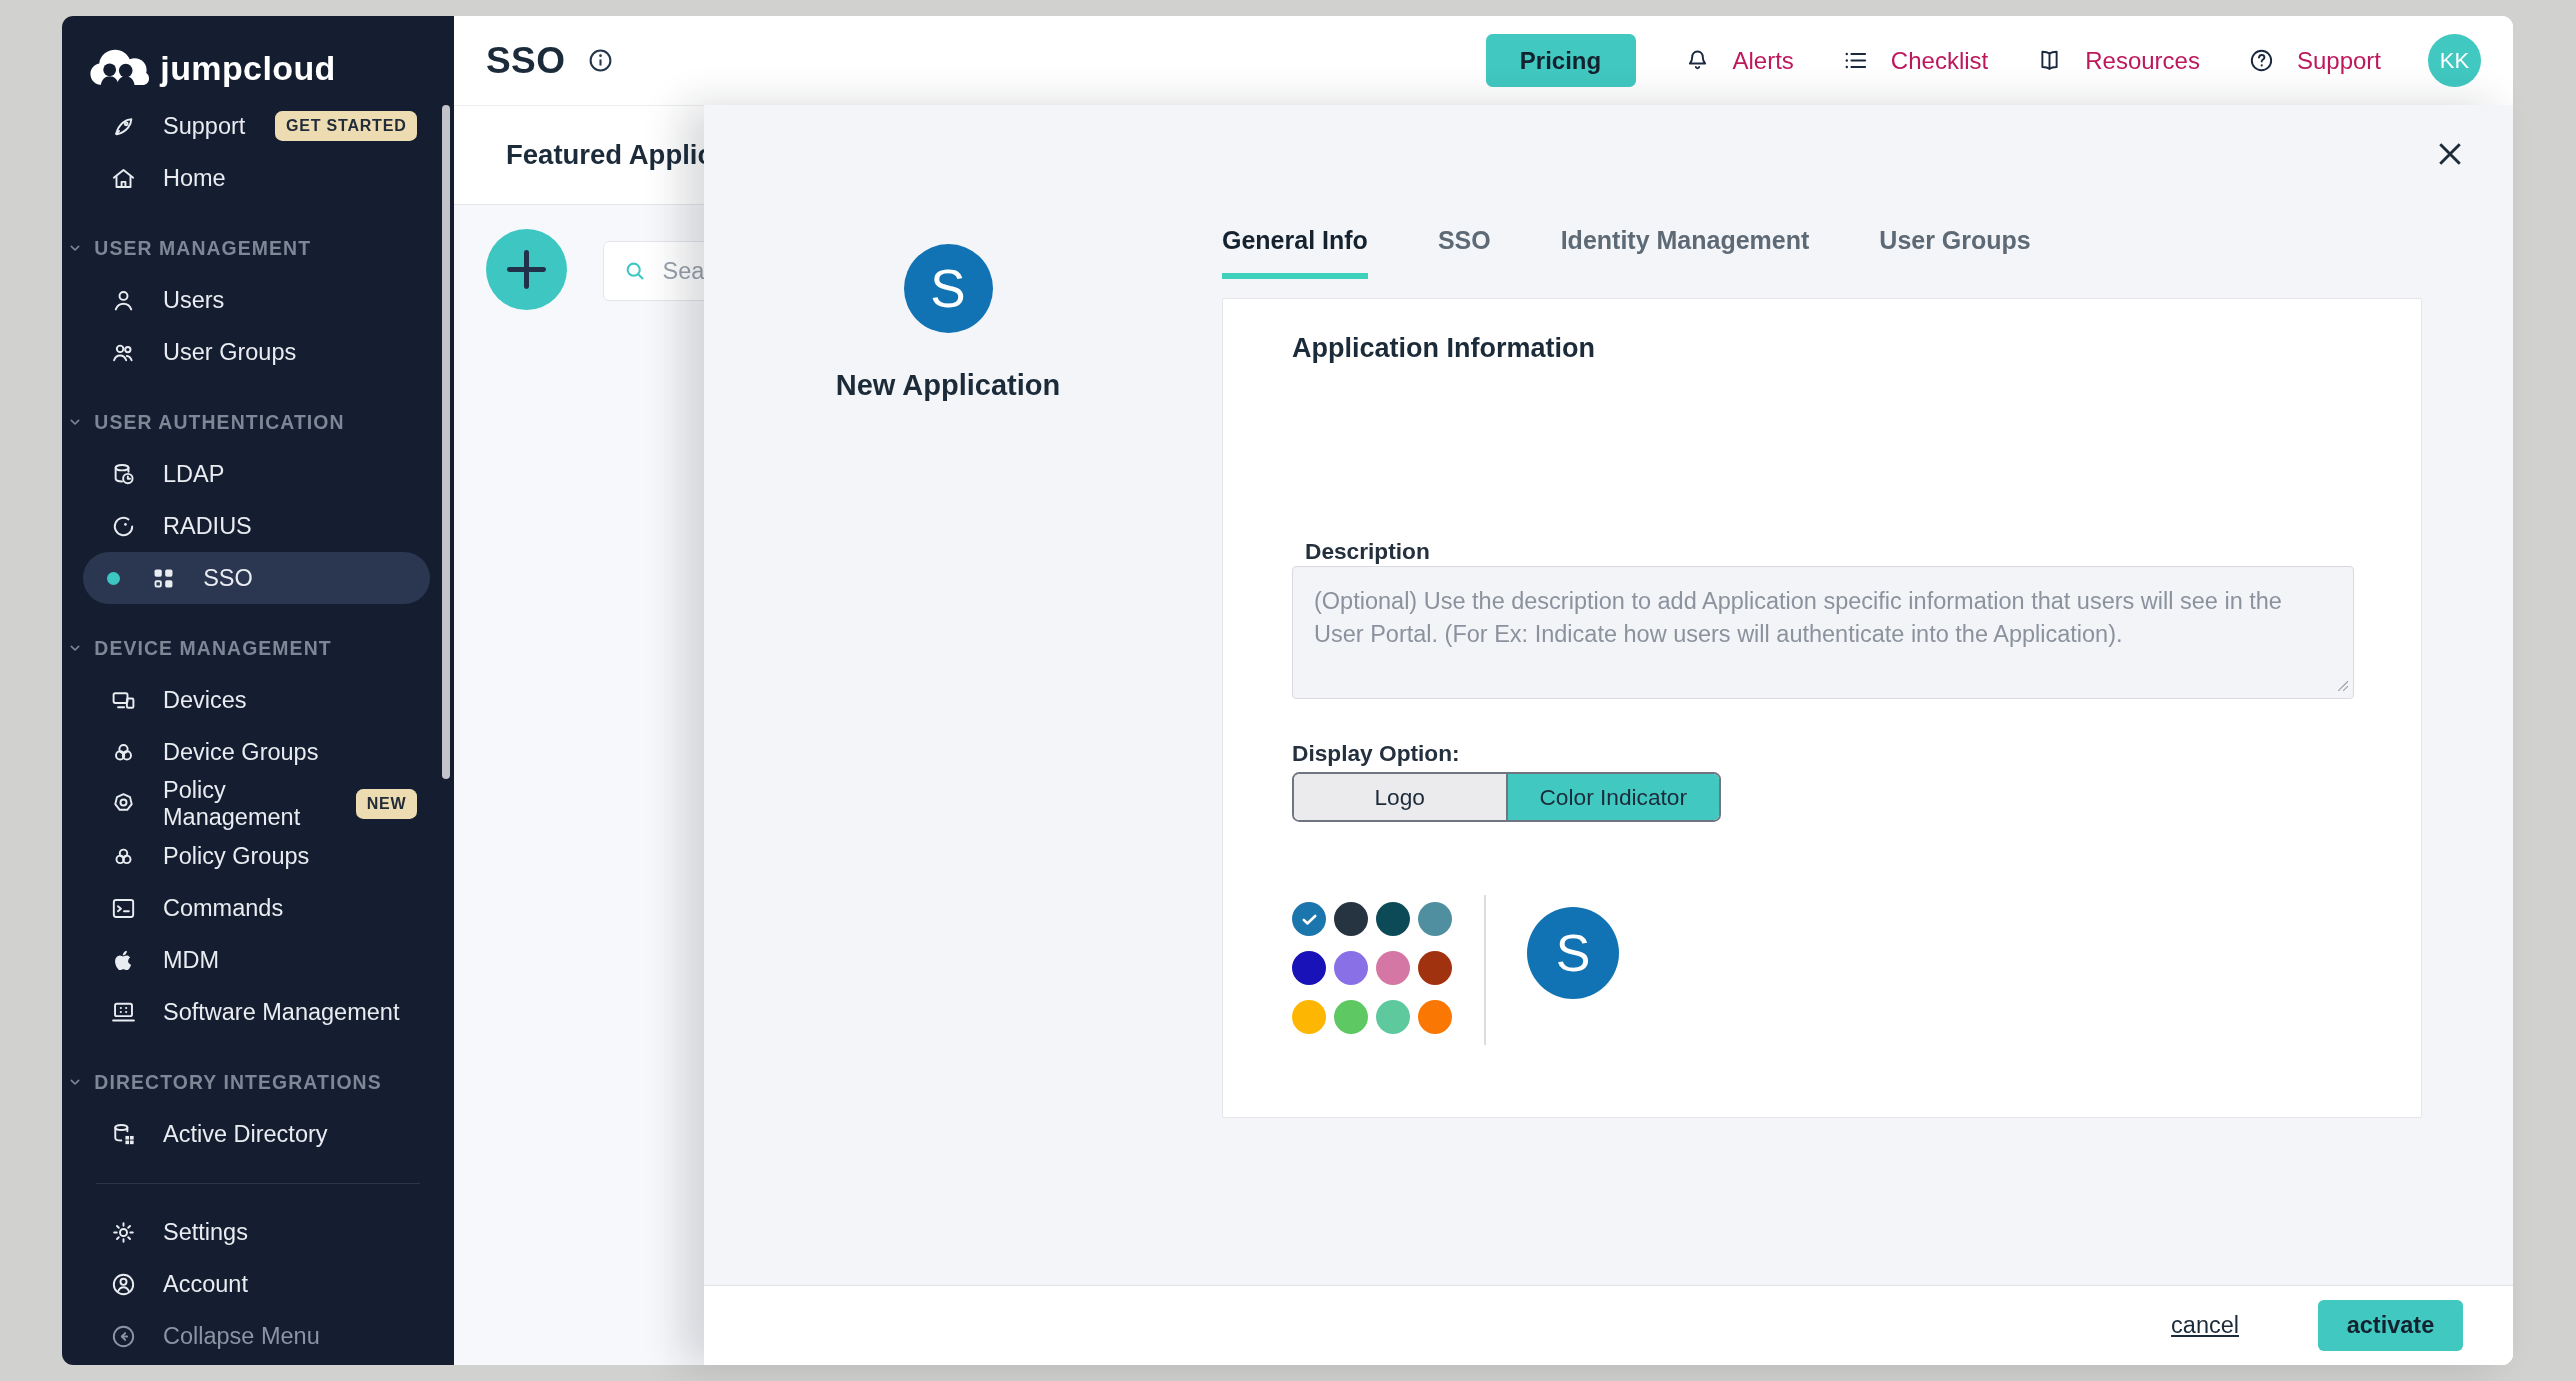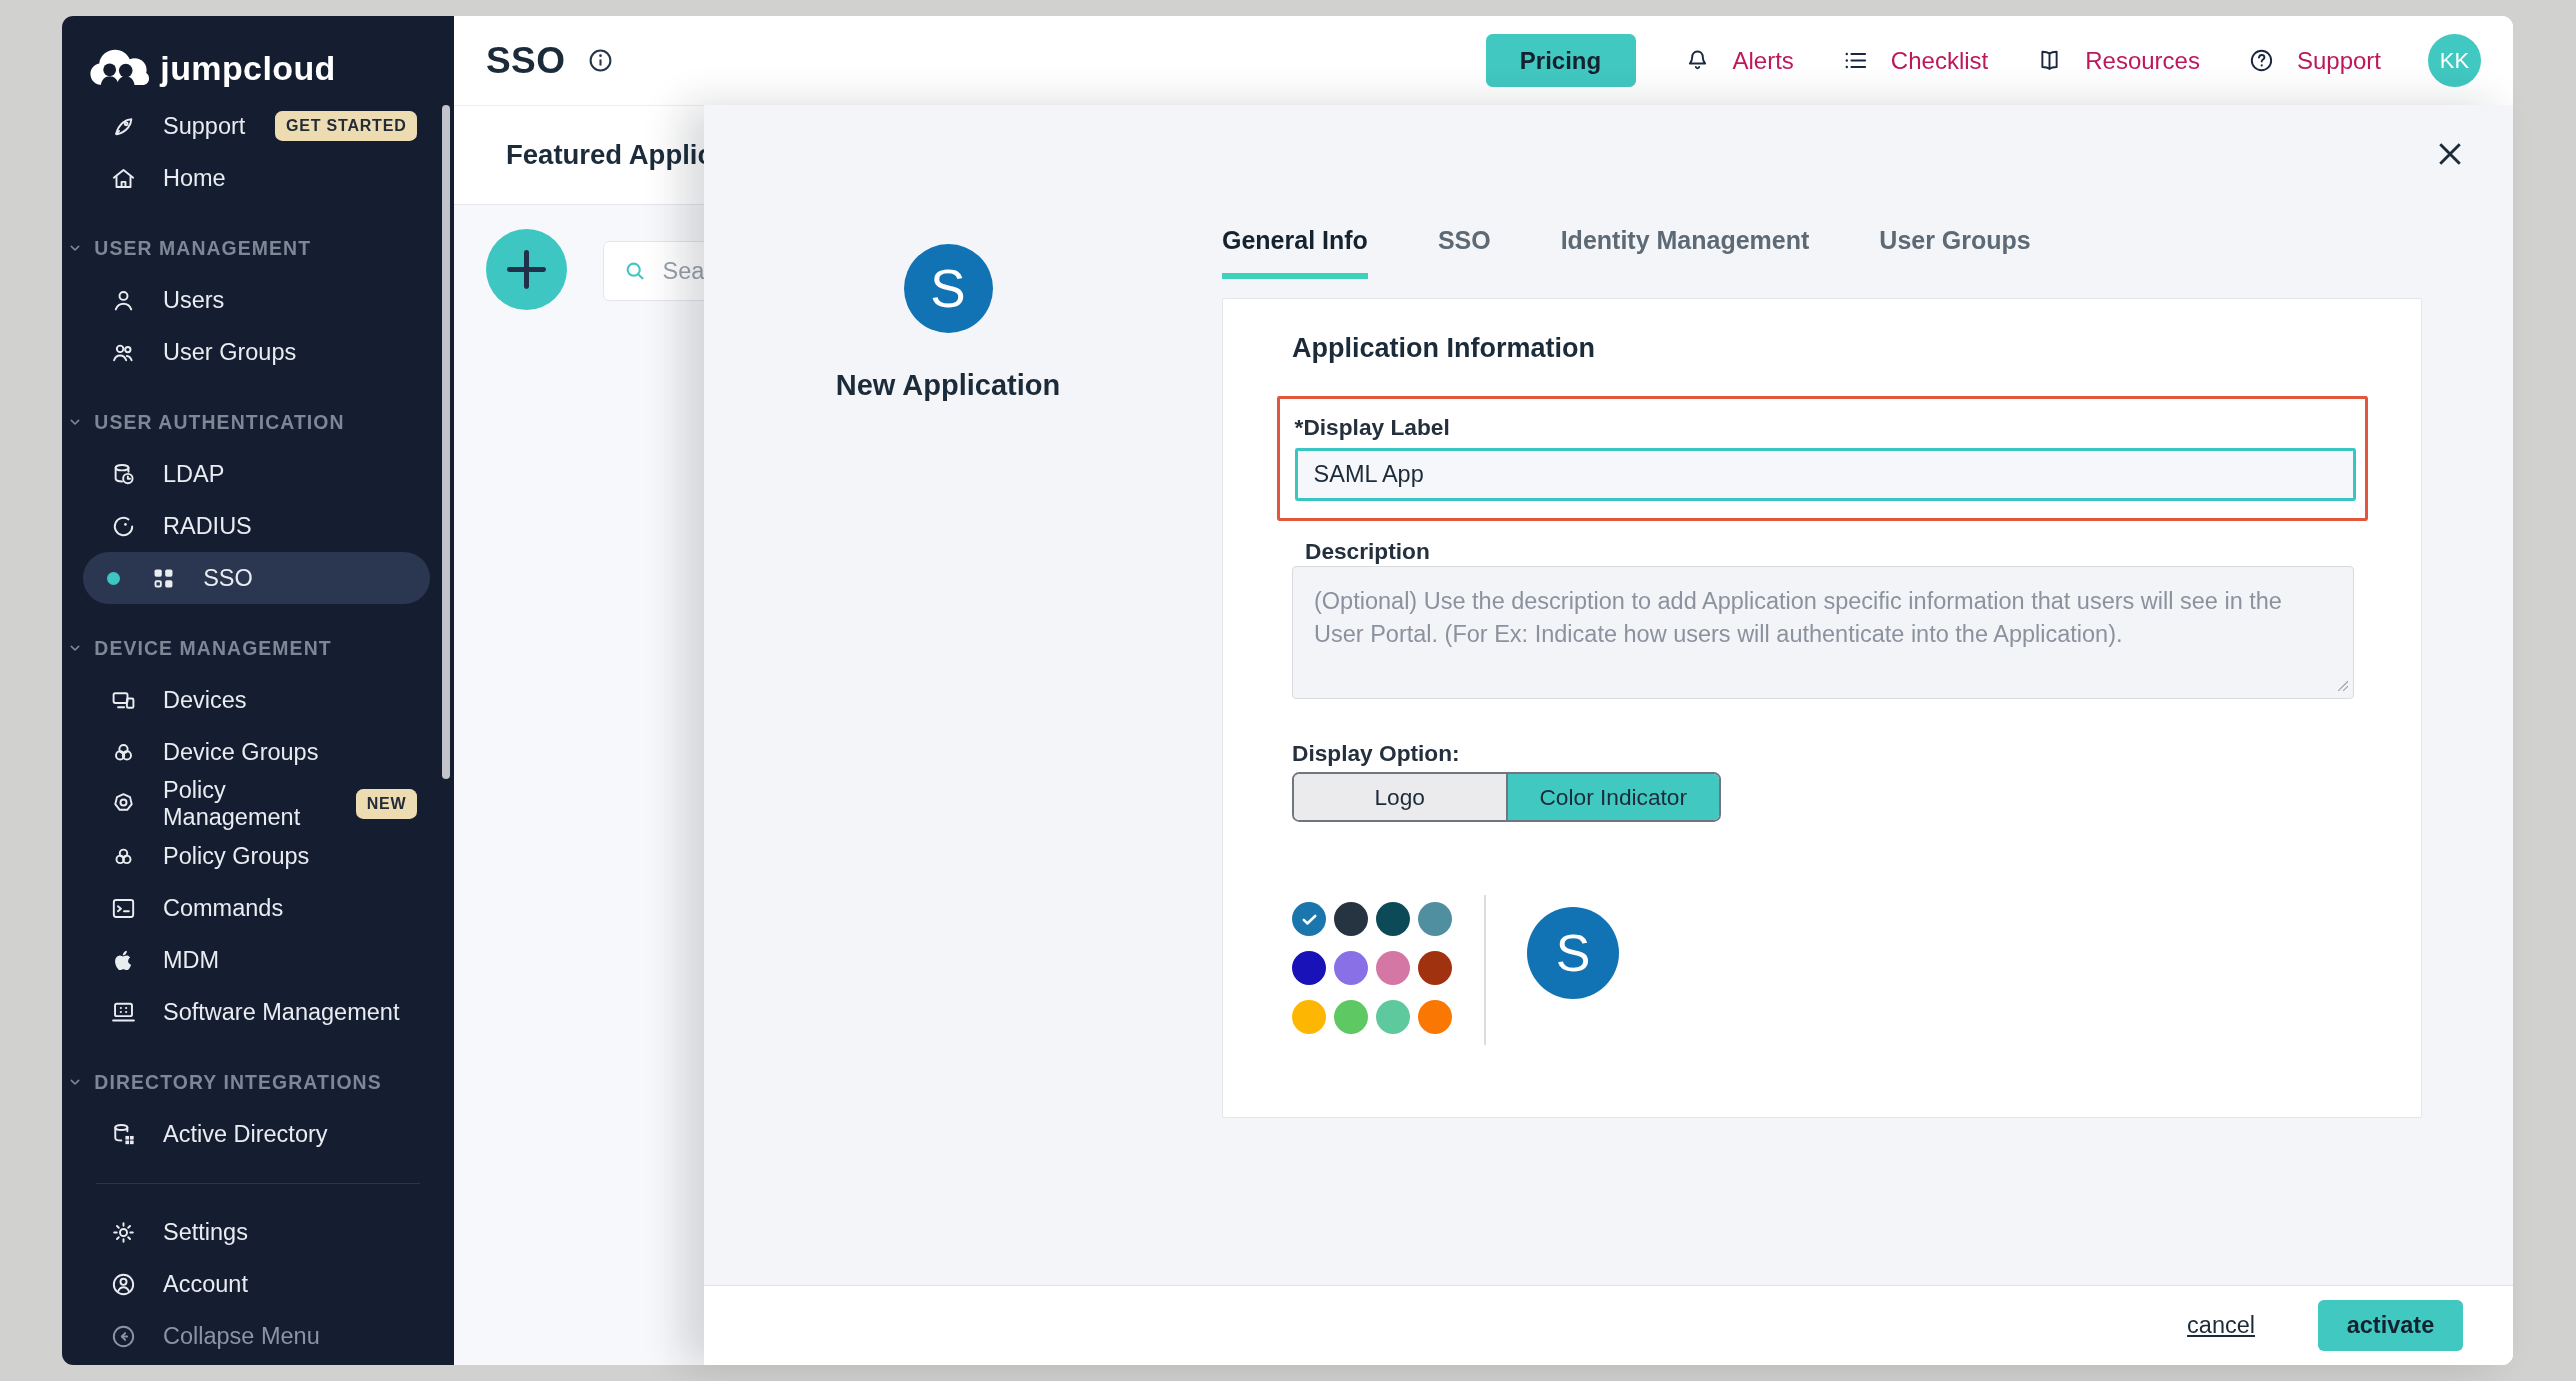--- a/index.html
+++ b/index.html
@@ -163,21 +163,21 @@
   }
 
   .modal-footer {
     position:absolute; left:0; right:0; bottom:0; height:80px; background:#fff;
     border-top:0.8px solid #e1e4e7; border-radius:0 0 11.3px 0;
     display:flex; align-items:center; justify-content:flex-end; gap:63px; padding-right:50px;
   }
   .cancel-link { font-size:23.5px; color:#1c2b3a; text-decoration:underline; cursor:pointer; background:none; border:none; font-family:inherit; }
   .activate-btn {
     width:145px; height:51px; background:#41c8c1; border:none; border-radius:5.7px;
-    font-size:23.5px; font-weight:600; color:#14212e; cursor:pointer; font-family:inherit;
+    font-size:23.5px; font-weight:600; color:#14212e; cursor:pointer; font-family:inherit;margin-left:16px;
   }
 </style>
 </head>
 <body>
 
 <div class="frame">
 
   <aside class="sidebar">
     <div class="logo">
       <svg width="61" height="42" viewBox="0 0 76 52">
@@ -509,24 +509,20 @@
     <nav class="tabs" id="modal-tabs">
         <span class="tab active">General Info</span>
         <span class="tab">SSO</span>
         <span class="tab">Identity Management</span>
         <span class="tab">User Groups</span>
       </nav>
 
     <div class="card">
       <div class="card-heading">Application Information</div>
 
-      <div class="red-box">
-        <span class="field-label">*Display Label</span>
-        <input class="display-input" type="text" value="SAML App" style="">
-      </div>
 
       <span class="field-label desc-label">Description</span>
       <div class="desc-wrap">
         <textarea class="desc-area" placeholder="(Optional) Use the description to add Application specific information that users will see in the User Portal. (For Ex: Indicate how users will authenticate into the Application)." style=""></textarea>
         <span class="resize-glyph">
           <svg width="14.6" height="14.6" viewBox="0 0 18 18" fill="none" stroke="currentColor" stroke-width="1.4">
             <path d="M16 4L4 16M16 10l-6 6"></path>
           </svg>
         </span>
       </div>

